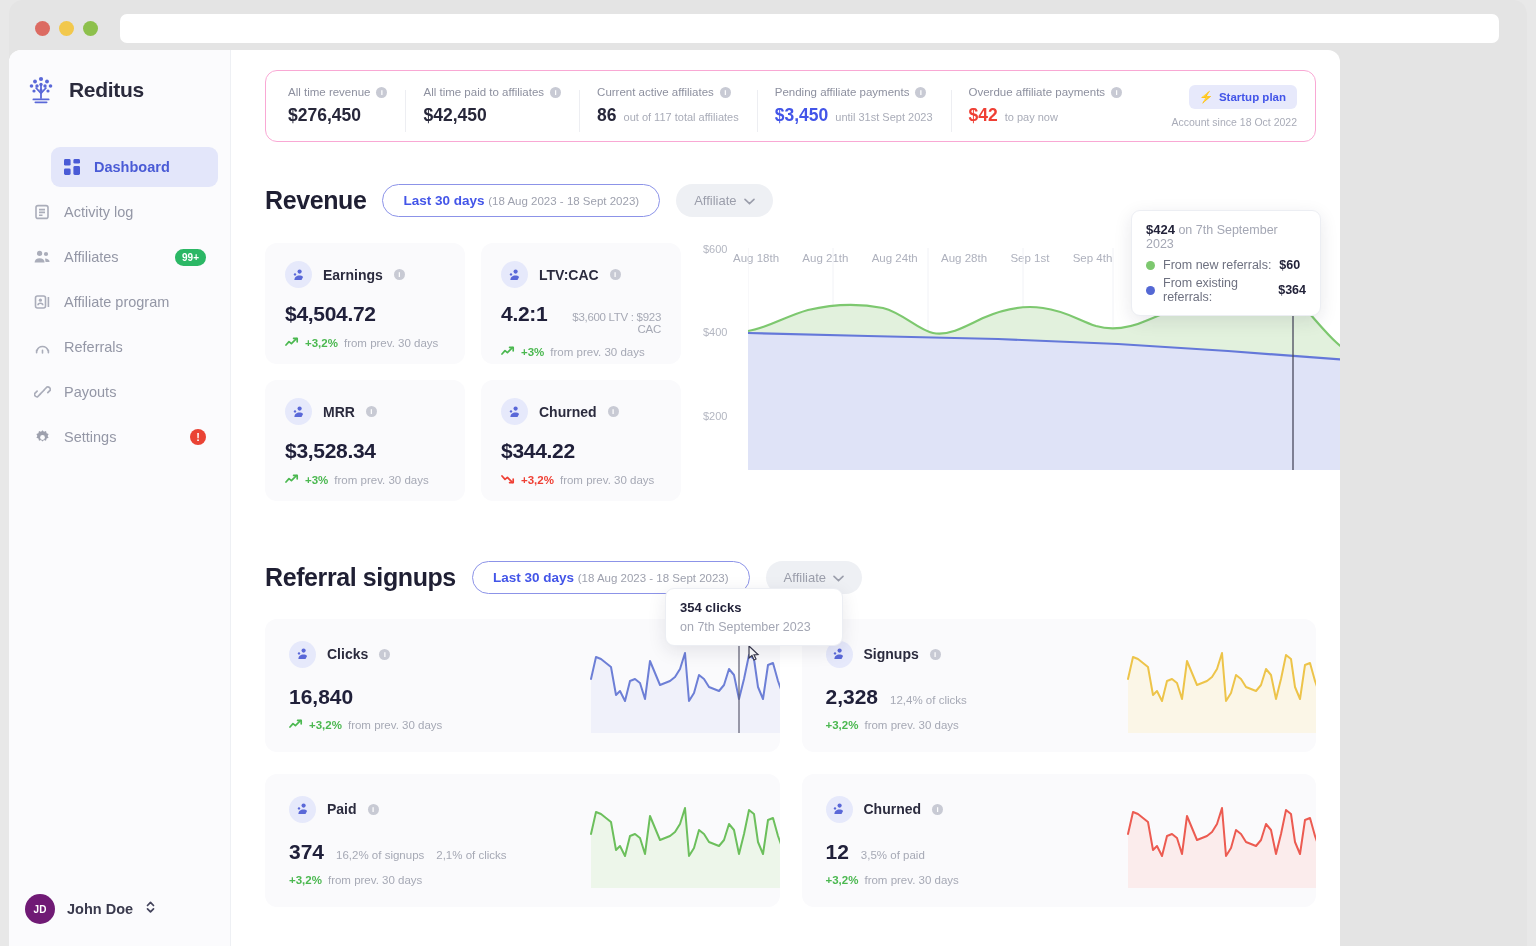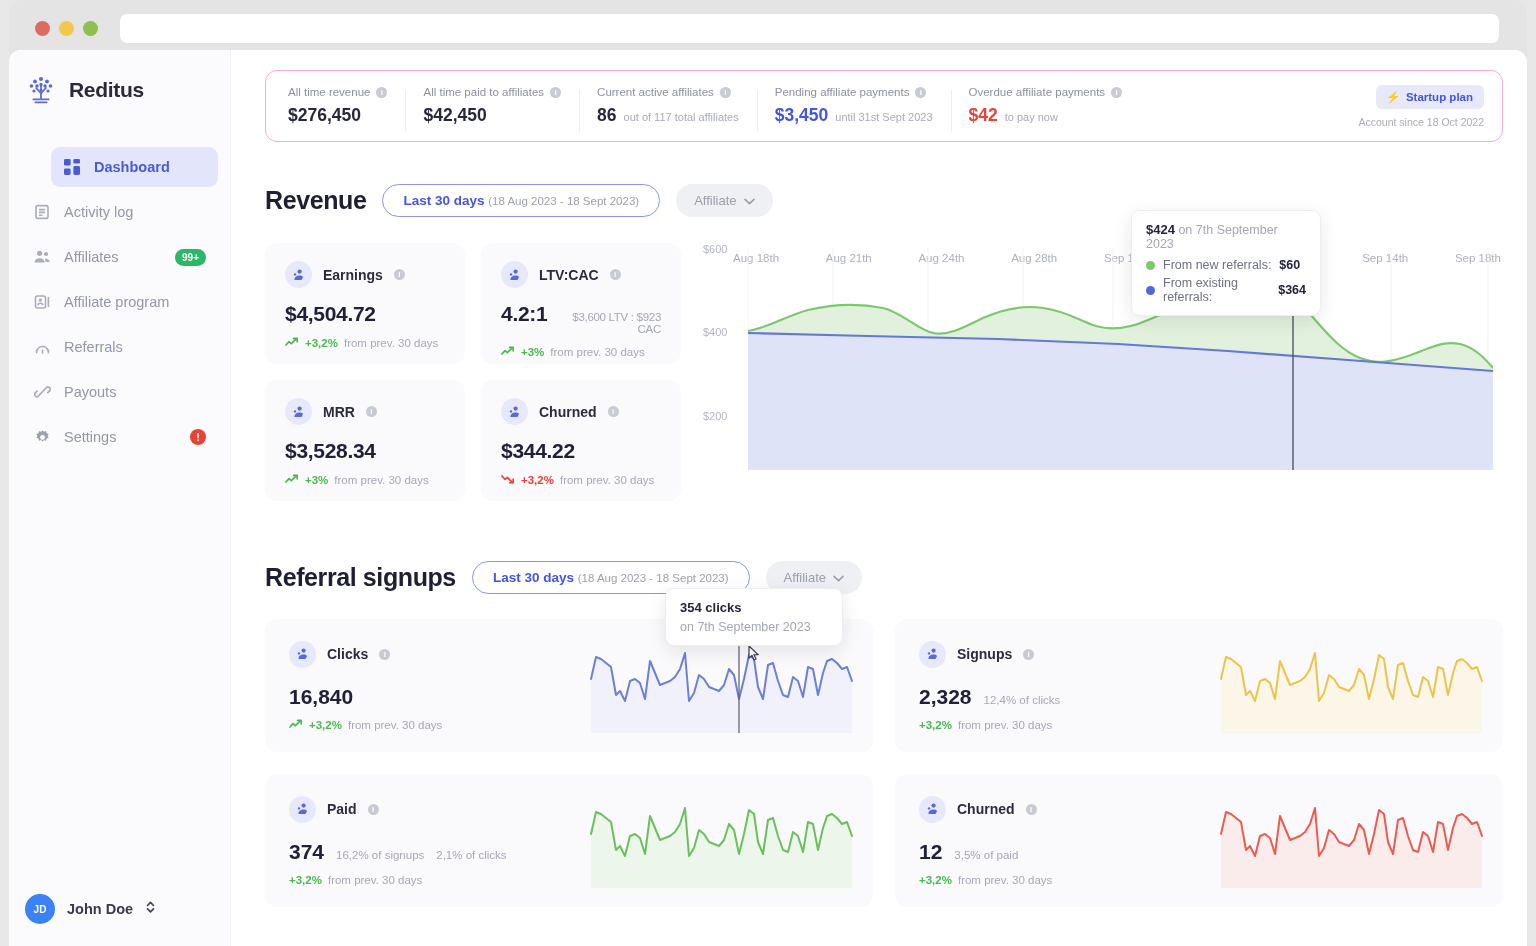--- a/index.html
+++ b/index.html
@@ -15,21 +15,21 @@
   }
   .chrome-bar { height: 56px; display: flex; align-items: center; padding: 0 16px; }
   .dots { display: flex; gap: 9px; margin-left: 10px; margin-right: 22px; }
   .dot { width: 15px; height: 15px; border-radius: 50%; }
   .dot.r { background: #dc6b62; }
   .dot.y { background: #f2c84c; }
   .dot.g { background: #8dc04c; }
   .urlbar { flex: 1; height: 29px; background: #fff; border-radius: 7px; margin-right: 12px; }
 
   .app {
-    position: absolute; left: 0; top: 50px; width: 1518px; height: 896px;
+    position: absolute; left: 0; top: 50px; width: 1331px; height: 896px;
     background: #fff; border-radius: 12px 12px 0 0; overflow: hidden; display: flex;
   }
 
   
   .sidebar {
     width: 222px; height: 100%; background: #fbfbfd;
     border-right: 1px solid #eef0f4; position: relative; flex-shrink: 0;
   }
   .brand { display: flex; align-items: center; gap: 10px; padding: 22px 0 0 14px; }
   .brand-name { font-size: 21px; font-weight: bold; color: #2a2a3c; letter-spacing: -.3px; }
@@ -48,21 +48,21 @@
   }
   .badge-red {
     width: 16px; height: 16px; border-radius: 50%; background: #ea4335;
     color: #fff; font-size: 11px; font-weight: bold; display: flex;
     align-items: center; justify-content: center;
   }
   .user-row {
     position: absolute; bottom: 22px; left: 16px; display: flex; align-items: center; gap: 12px;
   }
   .avatar {
-    width: 30px; height: 30px; border-radius: 50%; background: #3b82f6; color: #fff;
+    width: 30px; height: 30px; border-radius: 50%; background: #701a75; color: #fff;
     font-size: 10px; font-weight: bold; display: flex; align-items: center; justify-content: center;
   }
   .user-name { font-size: 14.5px; color: #3a3a4d; font-weight: bold; }
 
   
   .main { flex: 1; padding: 20px 24px 0 34px; overflow: hidden; position: relative; }
 
   
   .stats-bar {
     border: 1px solid #f9a8d4; border-radius: 12px; height: 72px;

